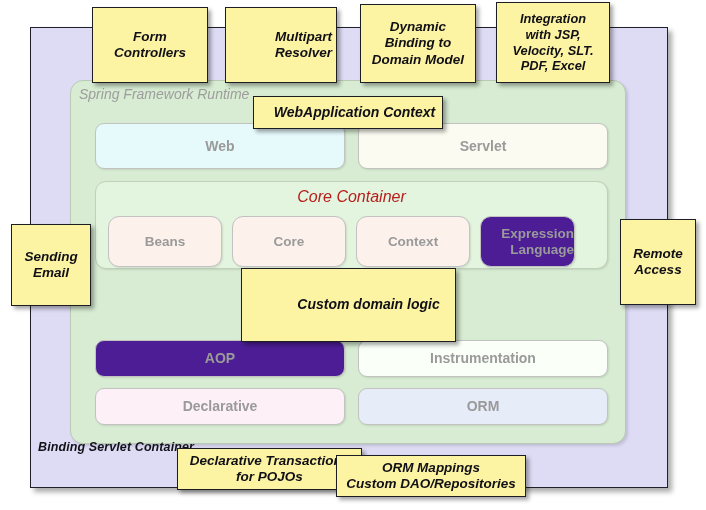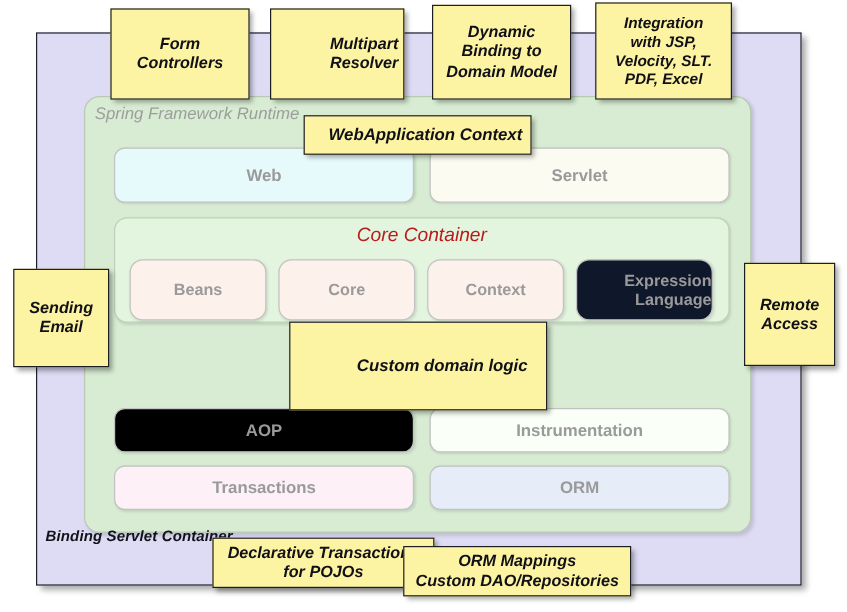--- a/index.html
+++ b/index.html
@@ -153,33 +153,33 @@
 
   <div class="module small" style="left:108px; top:216px; width:114px; height:51px; background:#fdf1ec;">
     <span>Beans</span>
   </div>
   <div class="module small" style="left:232px; top:216px; width:114px; height:51px; background:#fdf1ec;">
     <span>Core</span>
   </div>
   <div class="module small" style="left:356px; top:216px; width:114px; height:51px; background:#fdf1ec;">
     <span>Context</span>
   </div>
-  <div class="module small" style="left:480px; top:216px; width:114px; height:51px; background:#0f172a;">
+  <div class="module small" style="left:480px; top:216px; width:95px; height:51px; background:#4c1d95;">
     <span>Expression Language</span>
   </div>
 
-  <div class="module" style="left:95px; top:340px; width:250px; height:37px; background:#000000;">
+  <div class="module" style="left:95px; top:340px; width:250px; height:37px; background:#4c1d95;">
     <span>AOP</span>
   </div>
   <div class="module" style="left:358px; top:340px; width:250px; height:37px; background:#fafff8;">
     <span>Instrumentation</span>
   </div>
 
   <div class="module" style="left:95px; top:388px; width:250px; height:37px; background:#fdf0f7;">
-    <span>Transactions</span>
+    <span>Declarative</span>
   </div>
   <div class="module" style="left:358px; top:388px; width:250px; height:37px; background:#e7ecf9;">
     <span>ORM</span>
   </div>
 
   <div class="outer-label">Binding Servlet Container</div>
 
   <div class="note" style="left:92px; top:7px; width:116px; height:76px;">
     <div>
       <div>Form</div>

